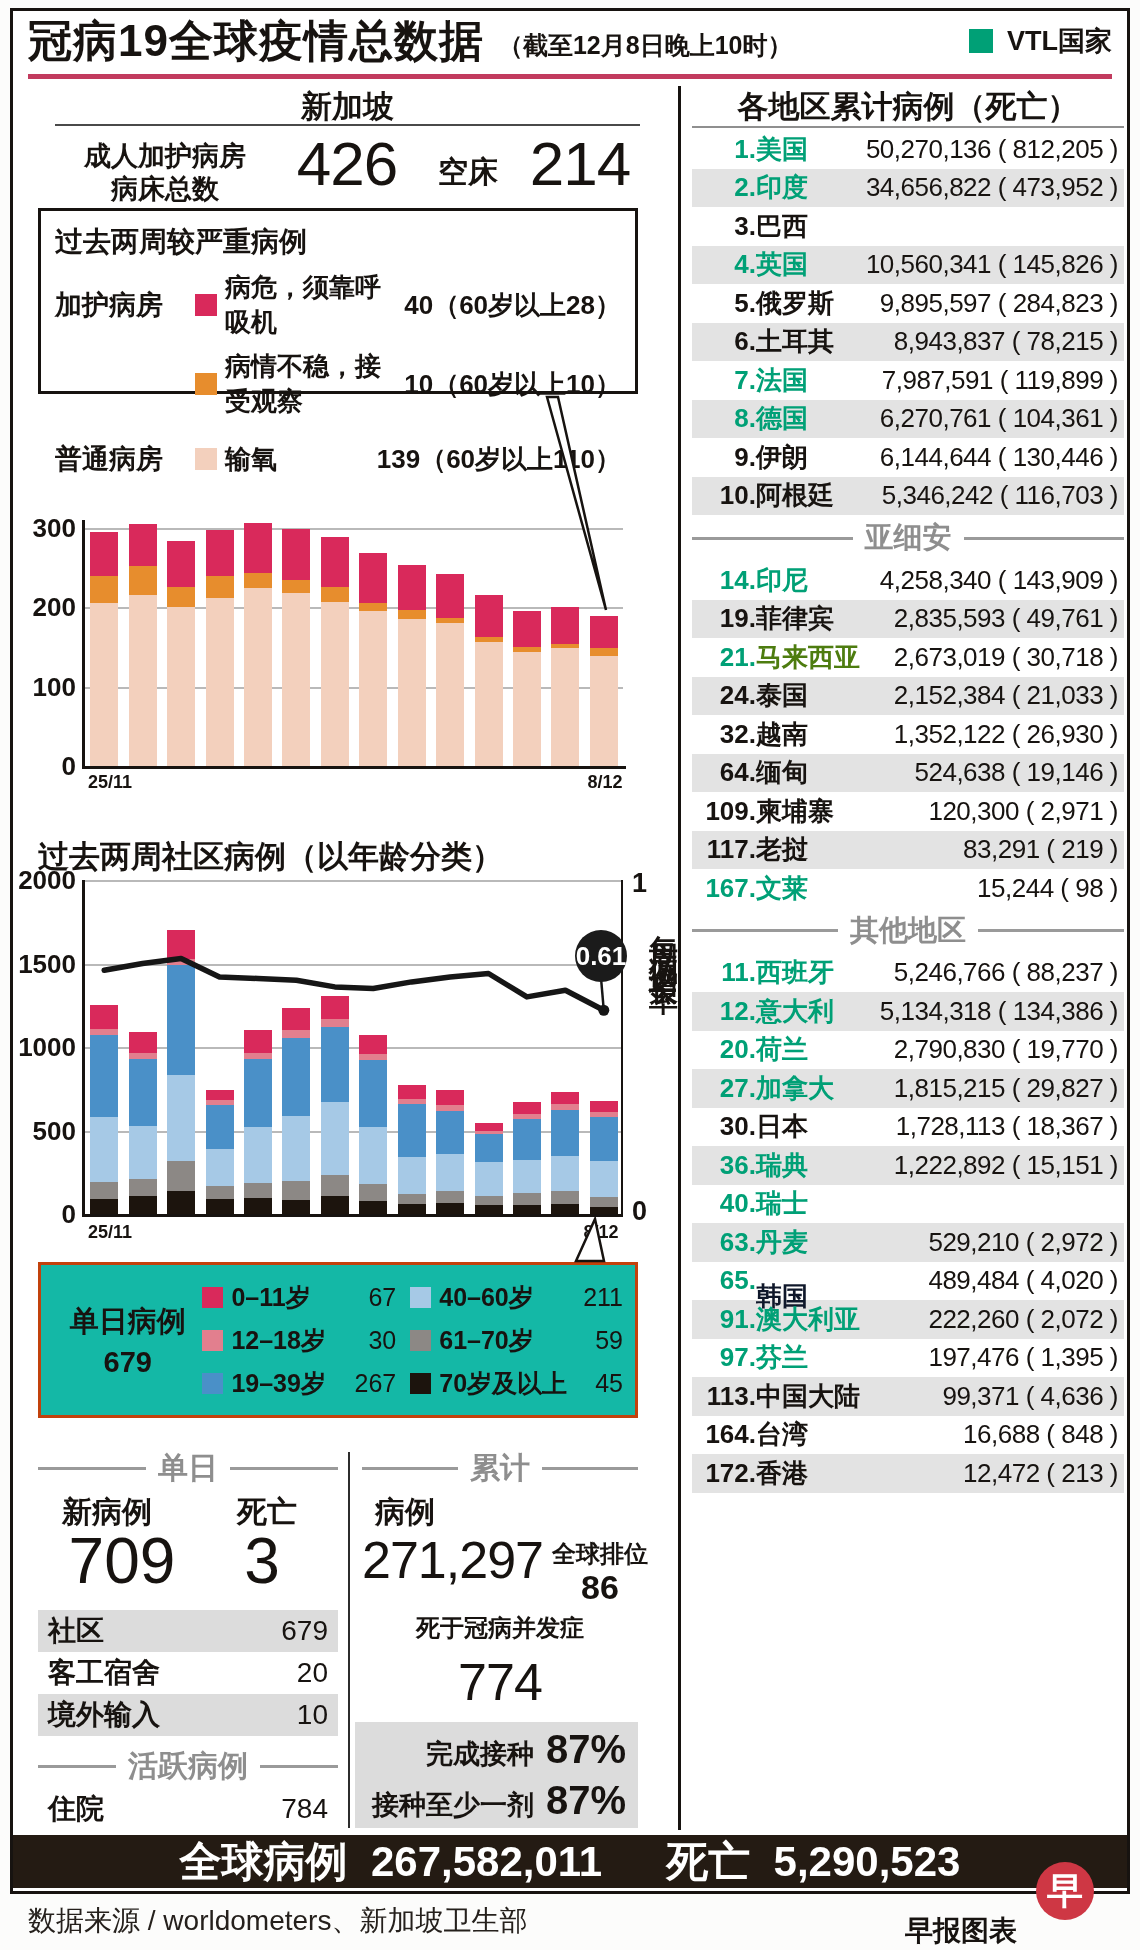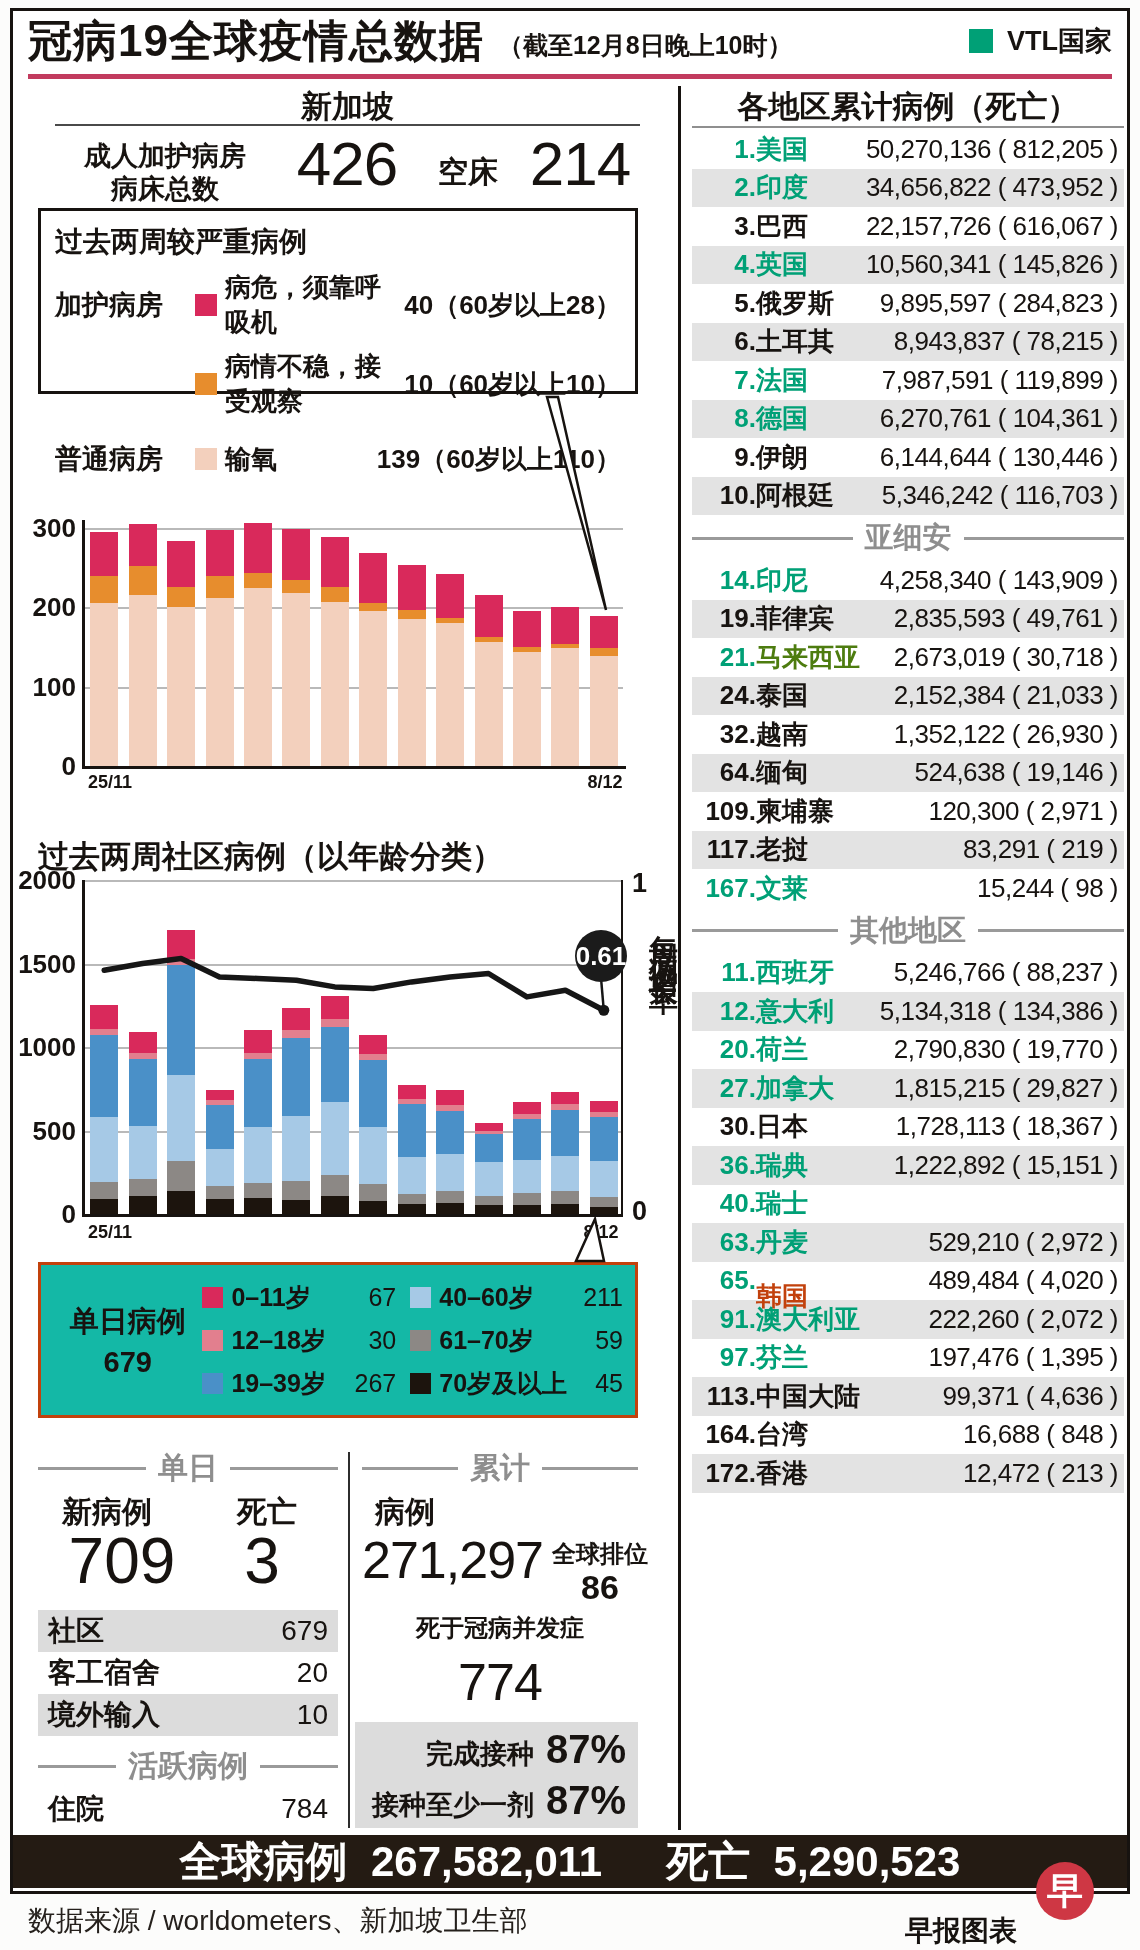--- a/index.html
+++ b/index.html
@@ -473,21 +473,20 @@
       <span class="w-val">50,270,136 ( 812,205 )</span>
     </div>
     <div class="w-row" style="background: rgb(227, 227, 227);">
       <span class="w-rank" style="color: rgb(0, 160, 118);">2.</span>
       <span class="w-name" style="color: rgb(0, 160, 118);">印度</span>
       <span class="w-val">34,656,822 ( 473,952 )</span>
     </div>
     <div class="w-row">
       <span class="w-rank">3.</span>
       <span class="w-name">巴西</span>
-      <span class="w-val">22,157,726 ( 616,067 )</span>
     </div>
     <div class="w-row" style="background: rgb(227, 227, 227);">
       <span class="w-rank" style="color: rgb(0, 160, 118);">4.</span>
       <span class="w-name" style="color: rgb(0, 160, 118);">英国</span>
       <span class="w-val">10,560,341 ( 145,826 )</span>
     </div>
     <div class="w-row">
       <span class="w-rank">5.</span>
       <span class="w-name">俄罗斯</span>
       <span class="w-val">9,895,597 ( 284,823 )</span>
@@ -606,21 +605,21 @@
       <span class="w-rank" style="color: rgb(0, 160, 118); text-align: right;">40.</span>
       <span class="w-name" style="color: rgb(0, 160, 118);">瑞士</span>
     </div>
     <div class="w-row" style="background: rgb(227, 227, 227);">
       <span class="w-rank" style="color: rgb(0, 160, 118);">63.</span>
       <span class="w-name" style="color: rgb(0, 160, 118);">丹麦</span>
       <span class="w-val">529,210 ( 2,972 )</span>
     </div>
     <div class="w-row">
       <span class="w-rank" style="color: rgb(0, 160, 118);">65.</span>
-      <span class="w-name" style="color: #c2410c; margin-top: 32px;">韩国</span>
+      <span class="w-name" style="color: #0f172a; margin-top: 32px;">韩国</span>
       <span class="w-val">489,484 ( 4,020 )</span>
     </div>
     <div class="w-row" style="background: rgb(227, 227, 227);">
       <span class="w-rank" style="color: rgb(0, 160, 118);">91.</span>
       <span class="w-name" style="color: rgb(0, 160, 118);">澳大利亚</span>
       <span class="w-val">222,260 ( 2,072 )</span>
     </div>
     <div class="w-row">
       <span class="w-rank" style="color: rgb(0, 160, 118);">97.</span>
       <span class="w-name" style="color: rgb(0, 160, 118);">芬兰</span>

